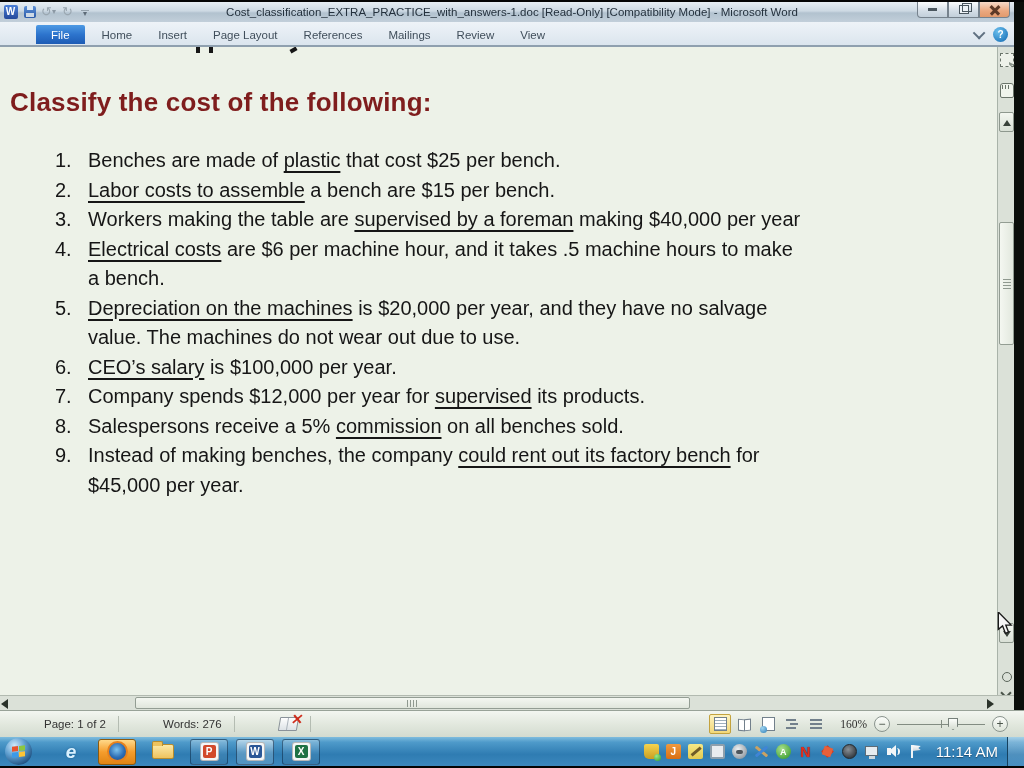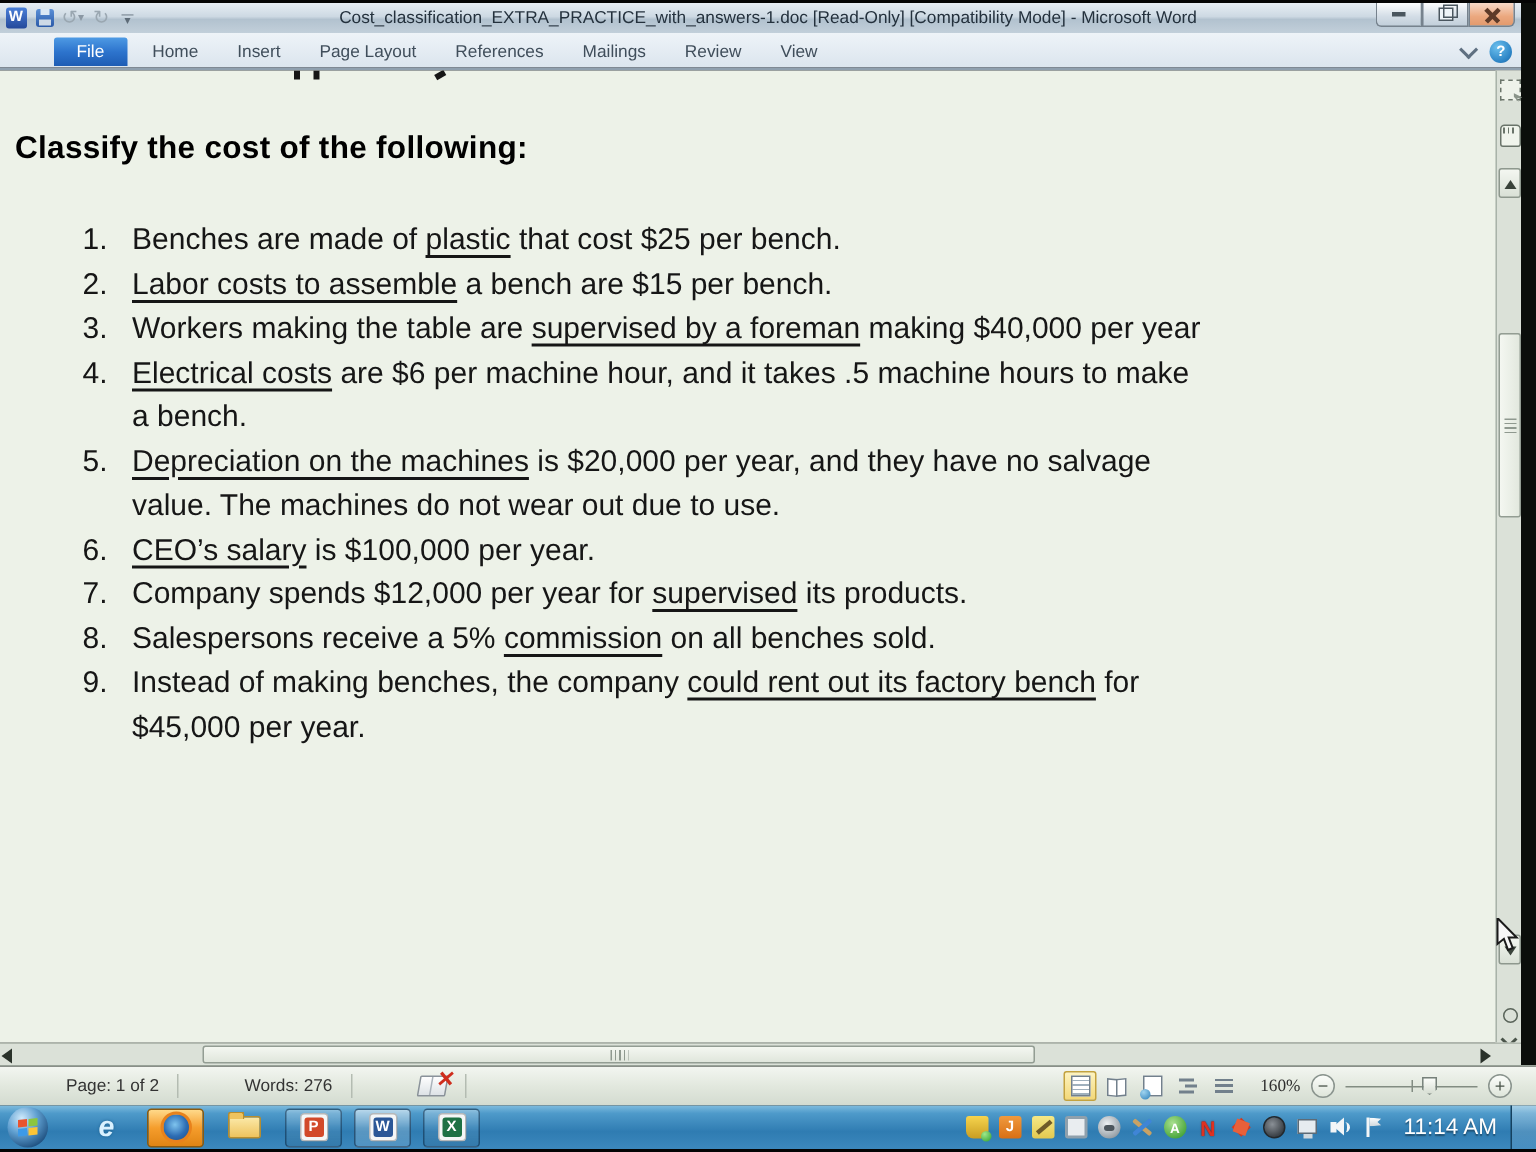--- a/index.html
+++ b/index.html
@@ -45,21 +45,21 @@
     border-radius:2px 2px 0 0;padding:4px 15px 3px 15px;margin-right:4px;}
   .strip-right{position:absolute;right:6px;top:5px;display:flex;align-items:center;gap:8px;}
   .rib-chevron{width:7px;height:7px;border-left:2px solid #5f7081;border-bottom:2px solid #5f7081;
     transform:rotate(-45deg) translateY(-2px);}
   .help-circle{width:15px;height:15px;border-radius:50%;background:radial-gradient(circle at 35% 30%,#6cc0ee,#2a82c4 70%,#1a5e96);
     color:#fff;font-size:10px;font-weight:bold;display:flex;align-items:center;justify-content:center;}
 
   
   .docarea{position:absolute;top:47px;left:0;width:1014px;height:648px;background:#edf2e8;overflow:hidden;}
   .remnant{position:absolute;background:#161616;}
-  .doc-heading{position:absolute;left:10px;top:40px;font-size:21px;font-weight:bold;color:#000000;letter-spacing:.2px;}
+  .doc-heading{position:absolute;left:10px;top:40px;font-size:26px;font-weight:bold;color:#7f1d1d;letter-spacing:.2px;}
   .doclist{position:absolute;left:0;top:99px;width:1014px;color:#161616;}
   .li{display:flex;}
   .num{display:inline-block;width:33px;margin-left:55px;font-size:20px;line-height:29.5px;flex:none;}
   .txt{font-size:20px;line-height:29.5px;}
   .line{display:block;white-space:nowrap;}
   .u{text-decoration:underline;text-decoration-thickness:2px;text-underline-offset:4px;}
 
   
   .vscroll{position:absolute;top:47px;right:10px;width:17px;height:663px;background:#dbe1d8;
     border-left:1px solid #a9b3a9;box-sizing:border-box;z-index:31;}

